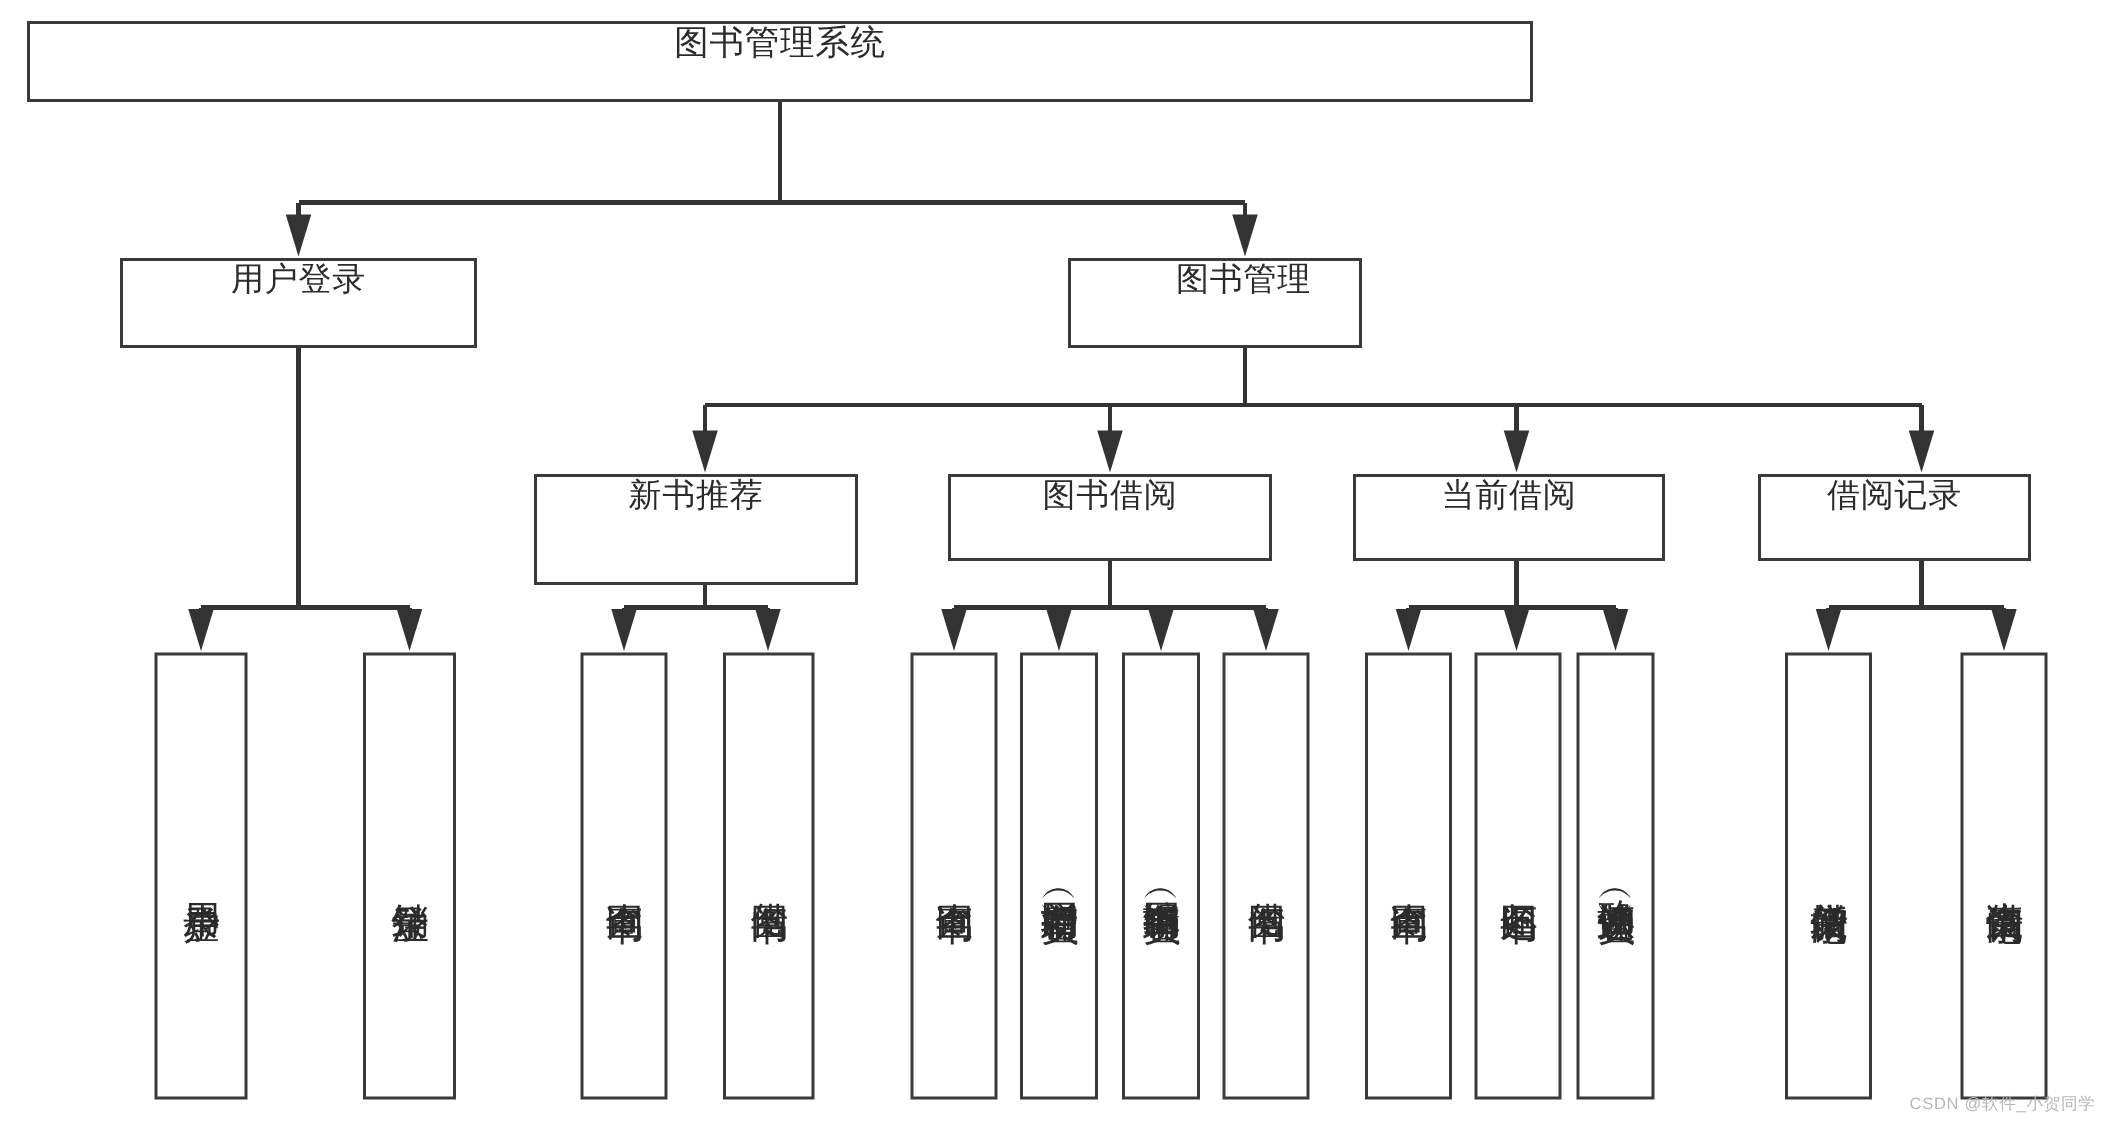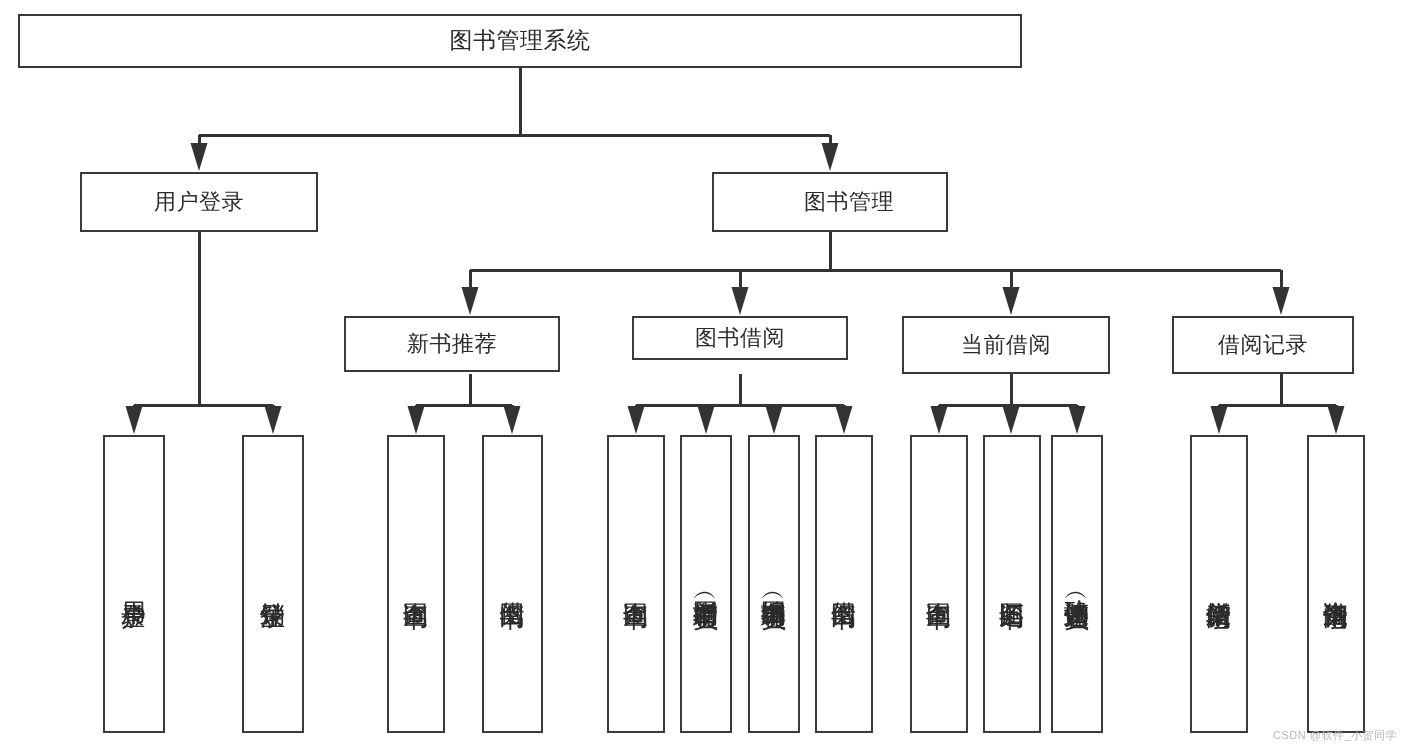--- a/index.html
+++ b/index.html
@@ -25,21 +25,21 @@
     width: 1405px;
     height: 747px;
     pointer-events: none;
   }
   .node {
     position: absolute;
     box-sizing: border-box;
     border: 2px solid #3a3a3a;
     background: #ffffff;
     display: flex;
-    align-items: center;
+    align-items: flex-start;
     justify-content: center;
     color: #2b2b2b;
   }
   .node .label {
     display: block;
     text-align: center;
     line-height: 1.12;
     letter-spacing: 0.5px;
     white-space: nowrap;
   }
@@ -133,29 +133,29 @@
     </svg>
 
   <div class="node root horiz" style="left: 18px; top: 14px; width: 1004px; height: 54px;">
     <span class="label">图书管理系统</span>
   </div>
 
   <div class="node horiz" style="left: 80px; top: 172px; width: 238px; height: 60px;">
     <span class="label">用户登录</span>
   </div>
 
-  <div class="node horiz" style="left: 712px; top: 172px; width: 236px; height: 60px; padding-left: 38px;">
+  <div class="node horiz" style="left: 712px; top: 172px; width: 196px; height: 60px; padding-left: 38px;">
     <span class="label">图书管理</span>
   </div>
 
-  <div class="node horiz" style="left: 344px; top: 316px; width: 216px; height: 56px;">
+  <div class="node horiz" style="left: 356px; top: 316px; width: 216px; height: 74px;">
     <span class="label">新书推荐</span>
   </div>
 
-  <div class="node horiz" style="left: 632px; top: 316px; width: 216px; height: 44px;">
+  <div class="node horiz" style="left: 632px; top: 316px; width: 216px; height: 58px;">
     <span class="label">图书借阅</span>
   </div>
 
   <div class="node horiz" style="left: 902px; top: 316px; width: 208px; height: 58px;">
     <span class="label">当前借阅</span>
   </div>
 
   <div class="node horiz" style="left: 1172px; top: 316px; width: 182px; height: 58px;">
     <span class="label">借阅记录</span>
   </div>

